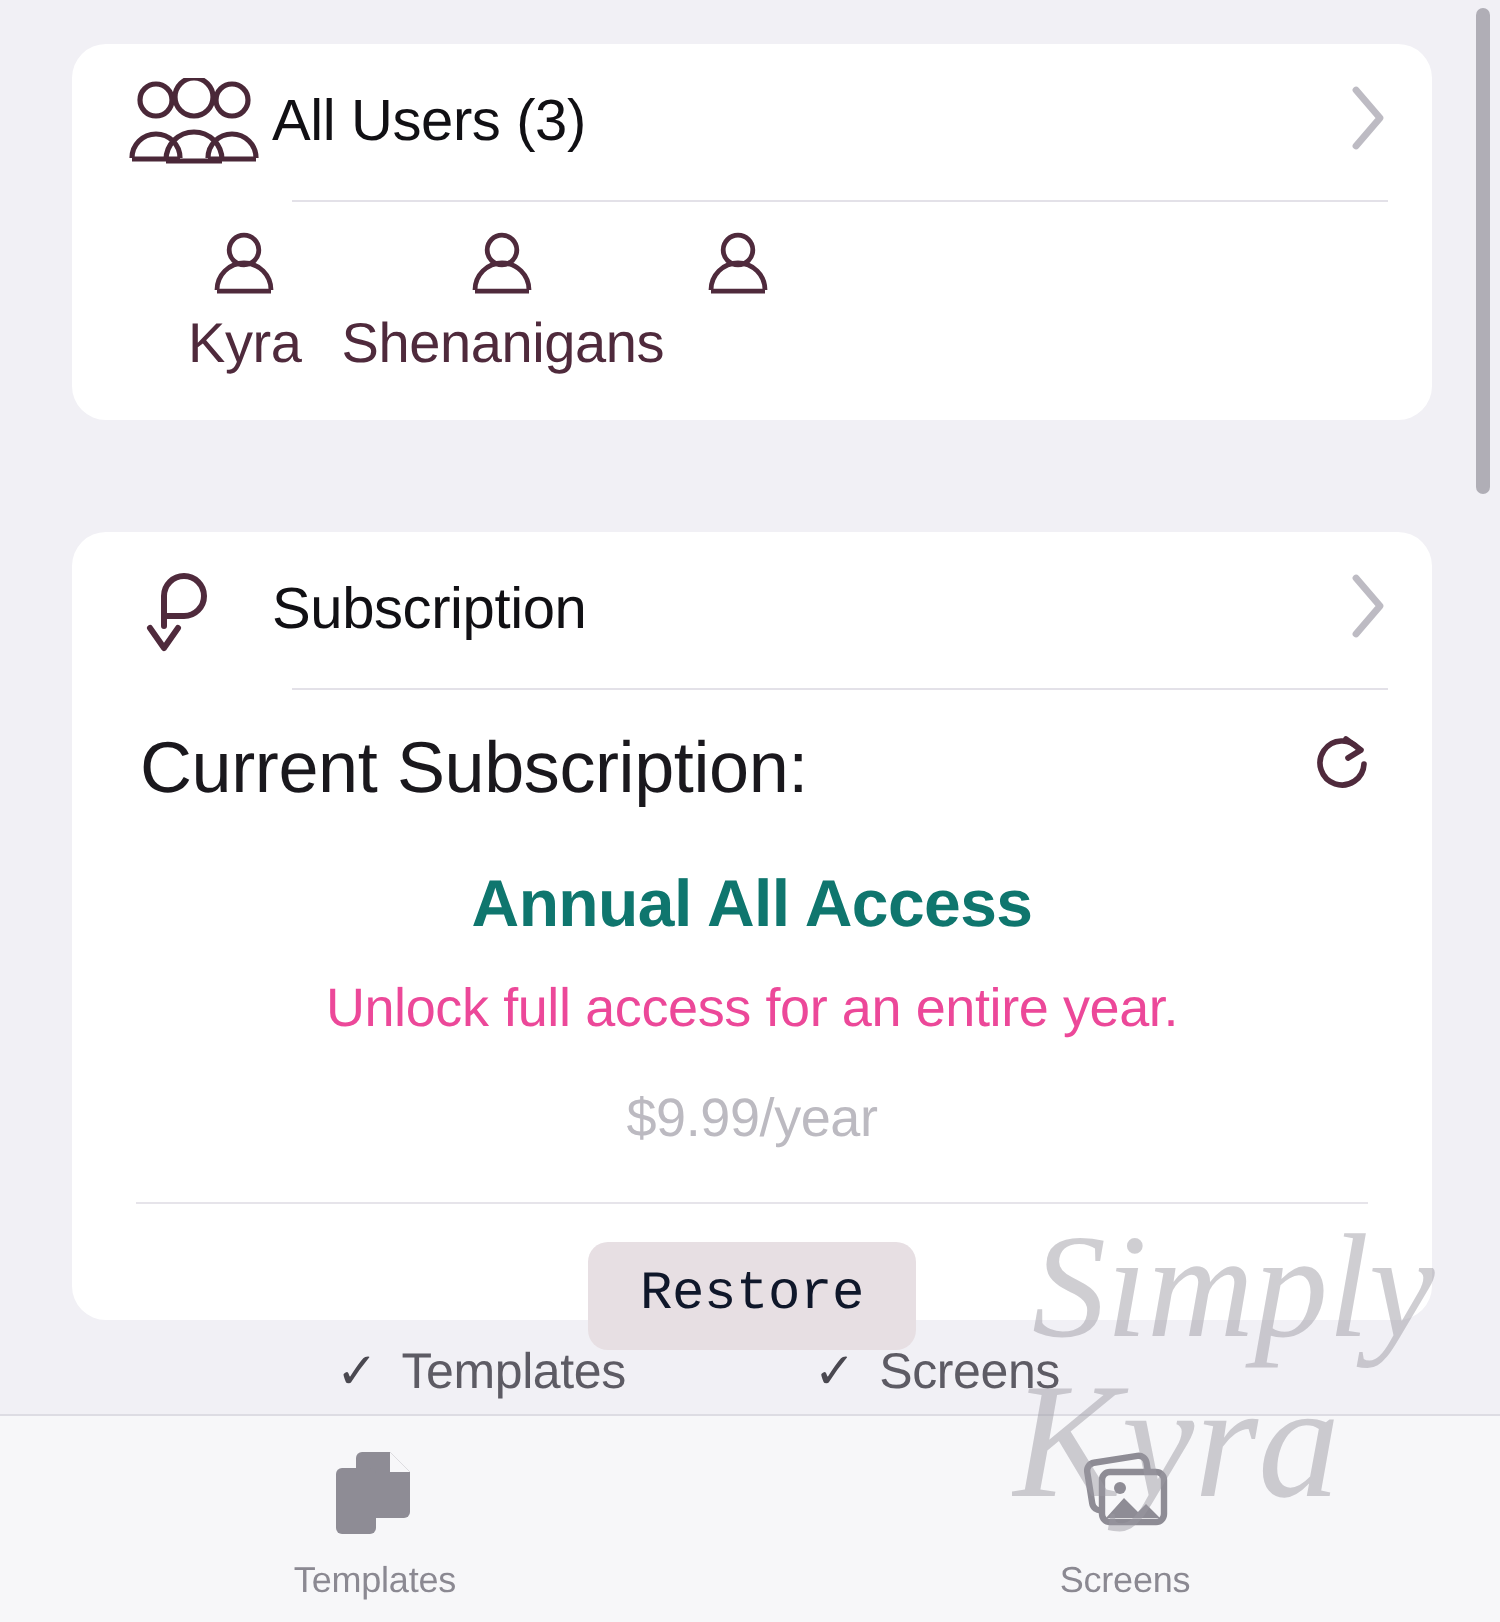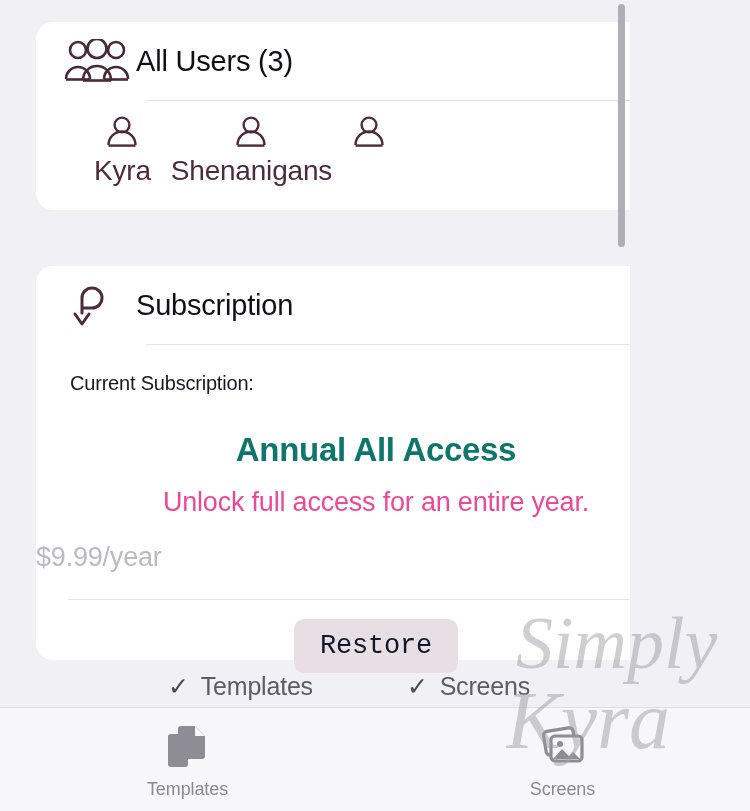--- a/index.html
+++ b/index.html
@@ -22,21 +22,21 @@
     width: 750px;
     height: 811px;
     background: #f1f0f5;
   }
 
   
   .scroll-area {
     position: absolute;
     left: 0;
     top: 0;
-    width: 630px;
+    width: 750px;
     height: 707px;
     overflow: hidden;
     padding-left: 26px;
   }
 
   .card {
     position: absolute;
     left: 36px;
     width: 680px;
     background: #ffffff;
@@ -116,21 +116,21 @@
   }
 
   .current-row {
     display: flex;
     align-items: center;
     padding: 18px 26px 0 34px;
   }
 
   .current-label {
     flex: 1;
-    font-size: 20px;
+    font-size: 36px;
     color: #1a181d;
     letter-spacing: -0.2px;
   }
 
   .plan-title {
     text-align: center;
     font-size: 33px;
     font-weight: bold;
     color: #0f766e;
     margin-top: 28px;
@@ -139,21 +139,21 @@
 
   .plan-desc {
     text-align: center;
     font-size: 27px;
     color: #ec4899;
     margin-top: 18px;
     letter-spacing: -0.2px;
   }
 
   .plan-price {
-    text-align: left;
+    text-align: center;
     font-size: 27px;
     color: #bcbac1;
     margin-top: 24px;
     letter-spacing: -0.2px;
   }
 
   .sub-divider {
     height: 1px;
     background: #e6e4ea;
     margin: 26px 32px 0 32px;

